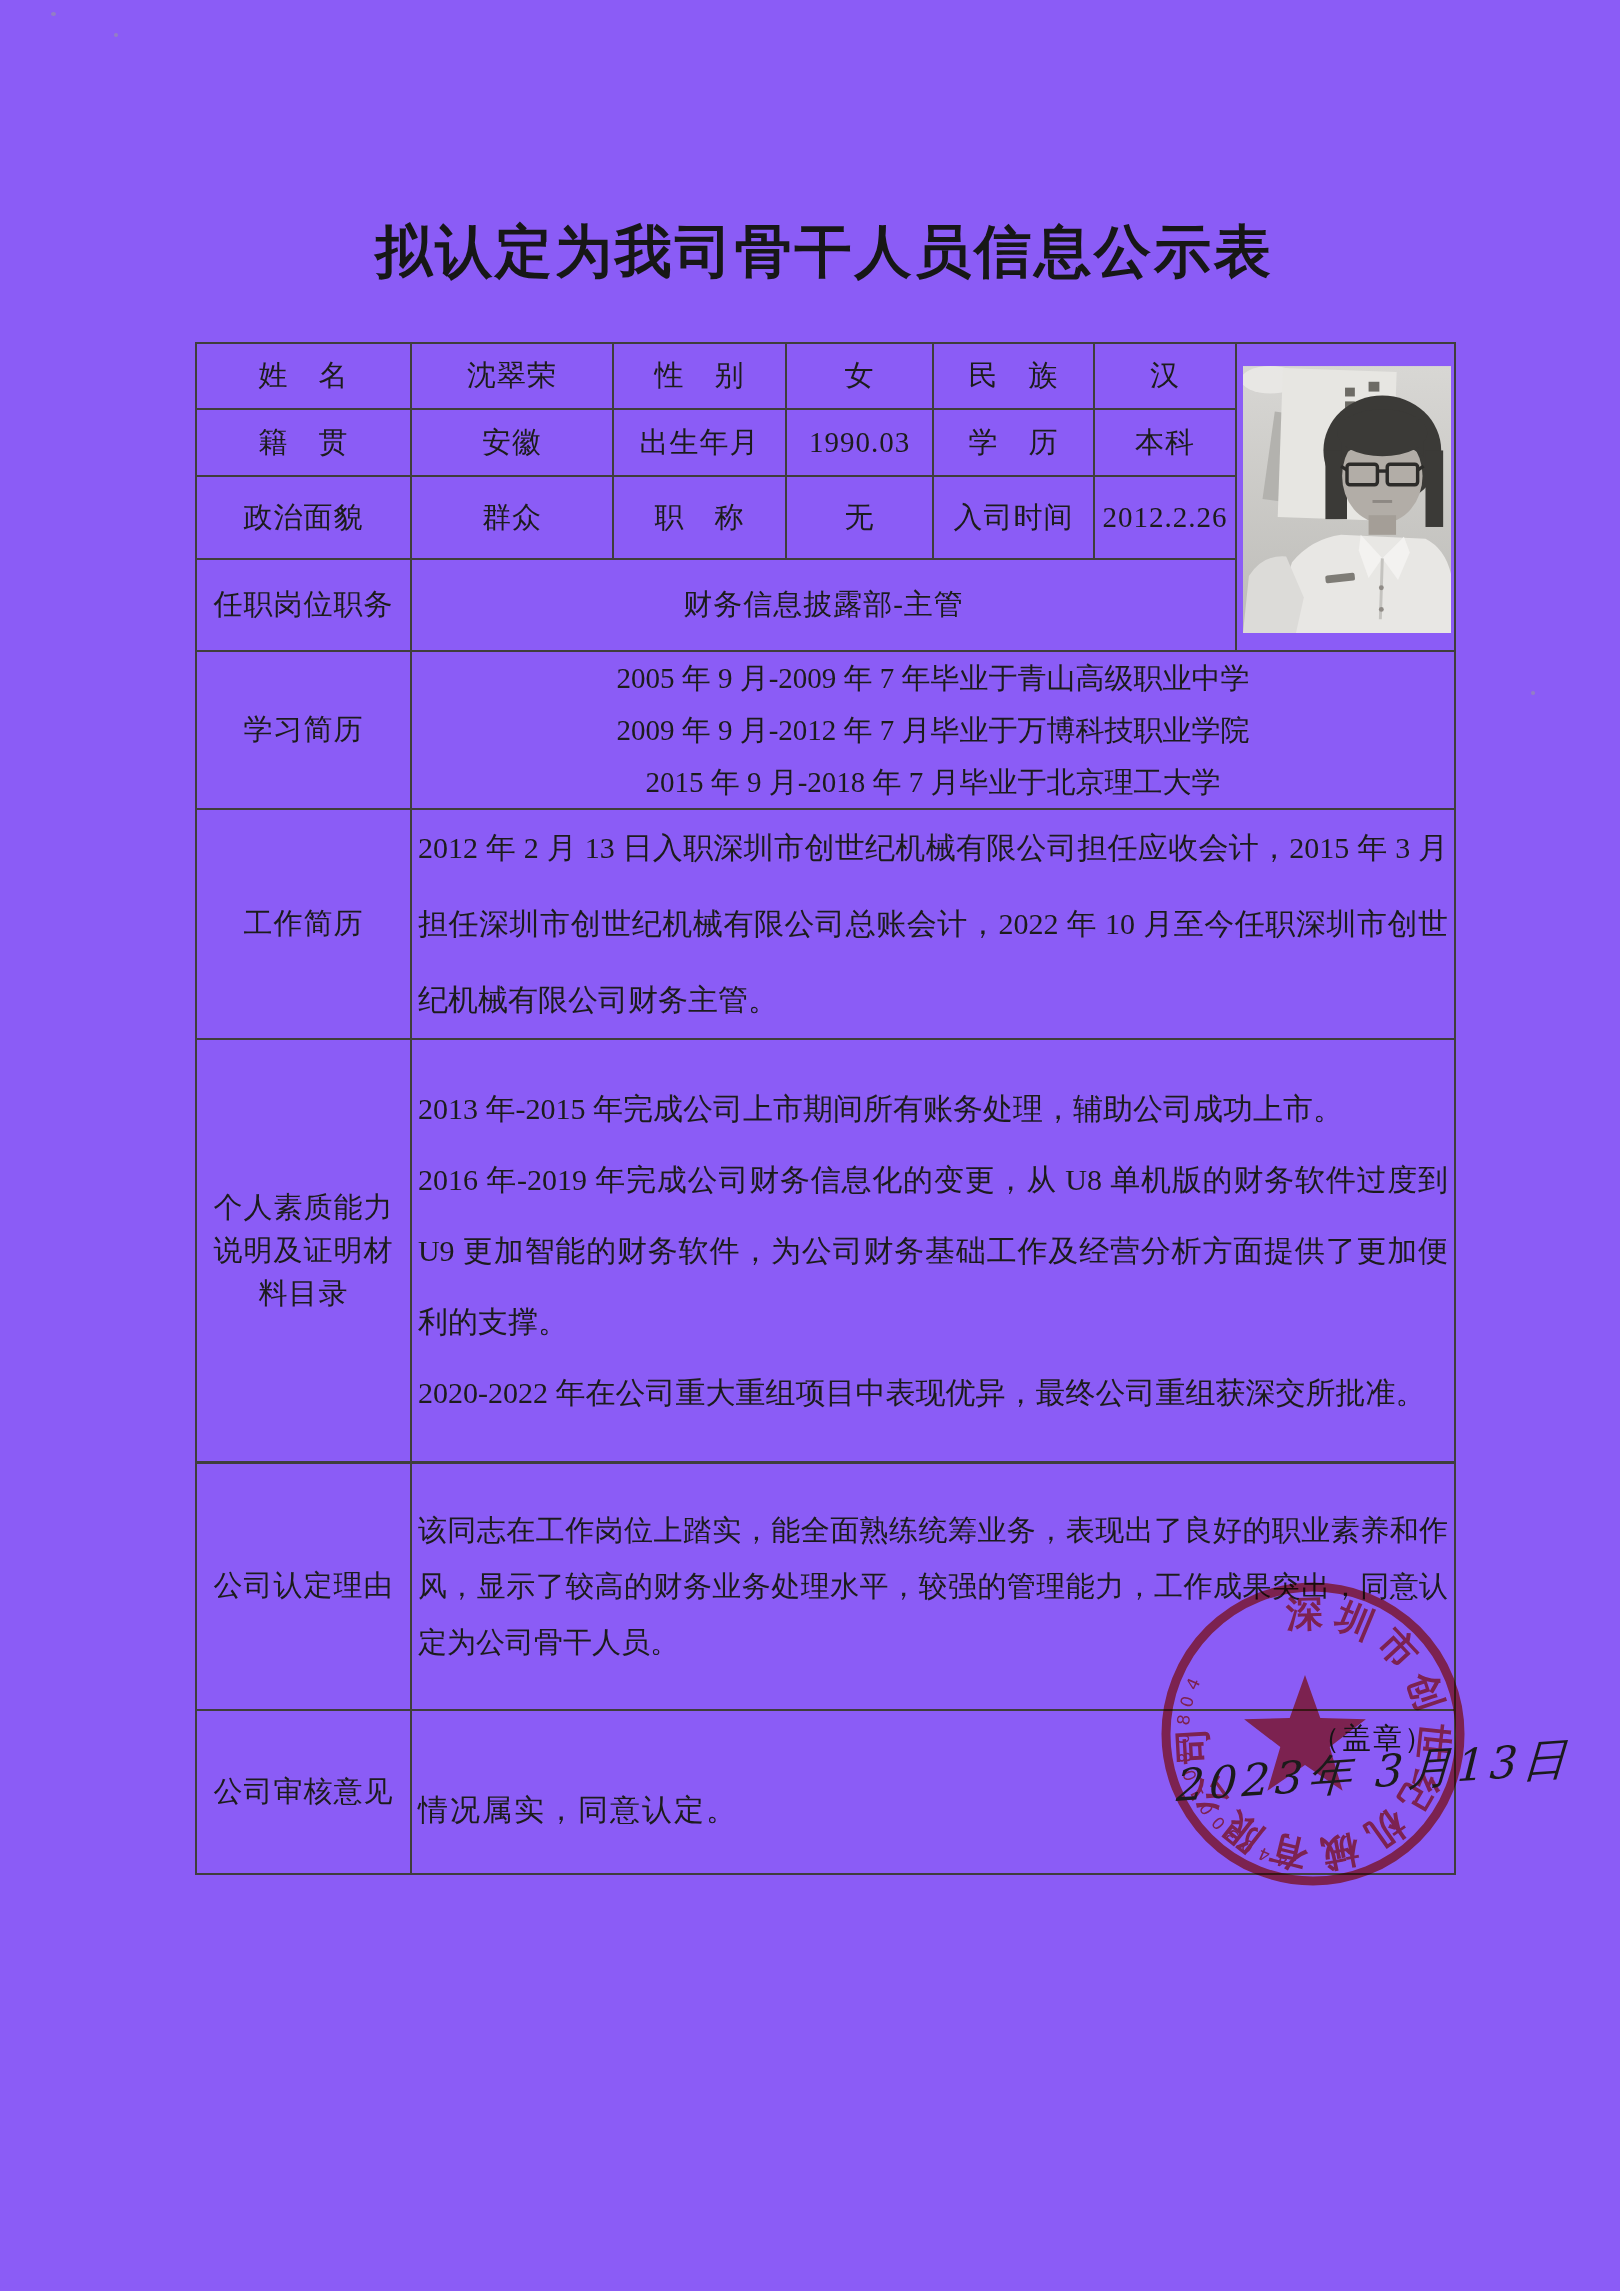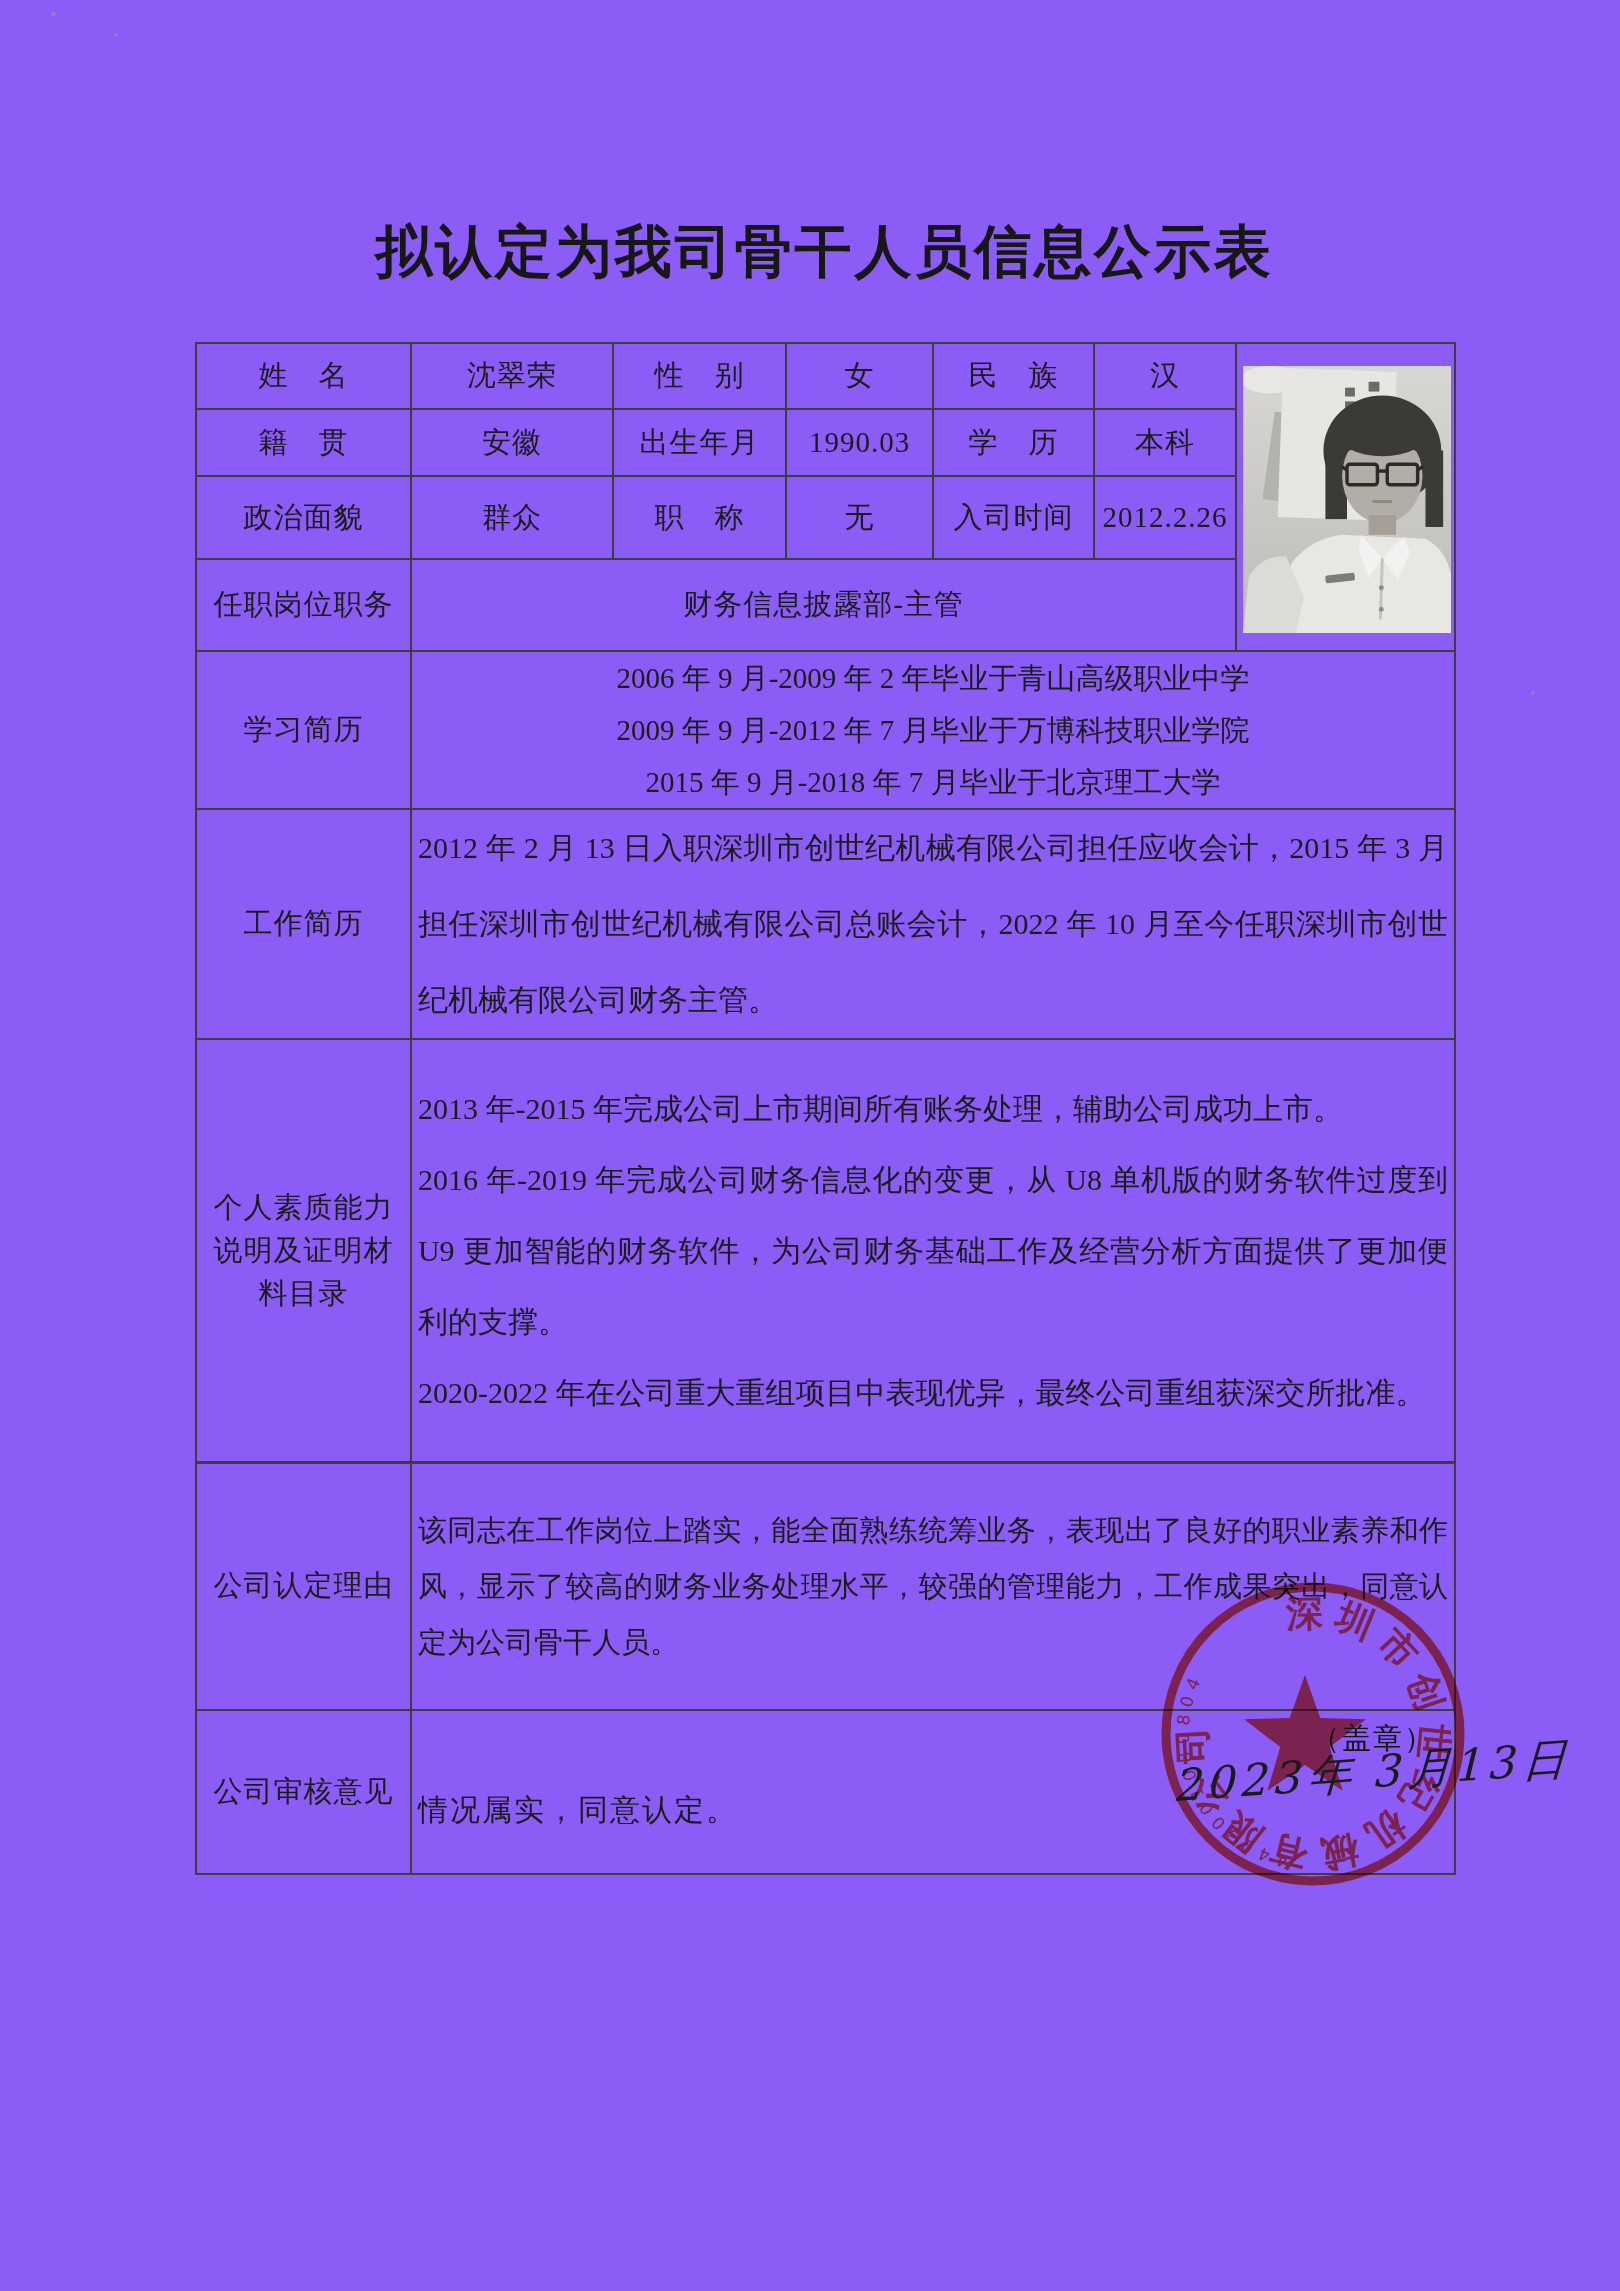--- a/index.html
+++ b/index.html
@@ -169,21 +169,21 @@
     </tr>
 
     <tr class="r4">
       <td class="lbl">任职岗位职务</td>
       <td class="val" colspan="5">财务信息披露部-主管</td>
     </tr>
 
     <tr class="r5">
       <td class="lbl">学习简历</td>
       <td class="content" colspan="6">
-        <div class="study-line">2006 年 9 月-2009 年 2 年毕业于青山高级职业中学</div>
+        <div class="study-line">2005 年 9 月-2009 年 7 年毕业于青山高级职业中学</div>
         <div class="study-line">2009 年 9 月-2012 年 7 月毕业于万博科技职业学院</div>
         <div class="study-line">2015 年 9 月-2018 年 7 月毕业于北京理工大学</div>
       </td>
     </tr>
 
     <tr class="r6">
       <td class="lbl">工作简历</td>
       <td class="content" colspan="6">
         <p class="longtext">2012 年 2 月 13 日入职深圳市创世纪机械有限公司担任应收会计，2015 年 3 月担任深圳市创世纪机械有限公司总账会计，2022 年 10 月至今任职深圳市创世纪机械有限公司财务主管。</p>
       </td>

